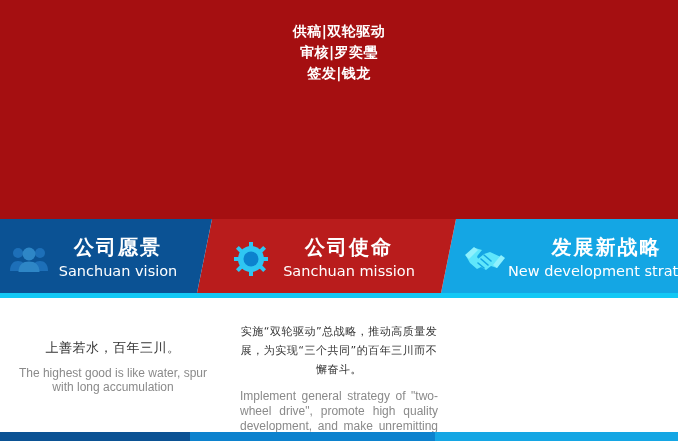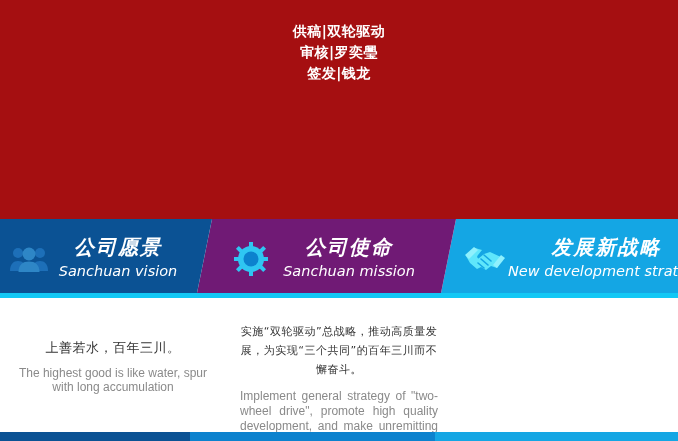--- a/index.html
+++ b/index.html
@@ -64,38 +64,37 @@
   .panel-1 {
     left: 0;
     width: 212px;
     background: #0B5294;
     clip-path: polygon(0 0, 212px 0, 196px 79px, 0 79px);
     z-index: 3;
   }
   .panel-2 {
     left: 196px;
     width: 260px;
-    background: #701a75;
+    background: #b91c1c;
     clip-path: polygon(16px 0, 260px 0, 244px 79px, 0 79px);
     z-index: 2;
   }
   .panel-3 {
     left: 440px;
     width: 238px;
     background: #14A6E4;
     clip-path: polygon(16px 0, 238px 0, 238px 79px, 0 79px);
     z-index: 1;
     align-items: center;
   }
   .panel-inner {
     display: flex;
     align-items: center;
     width: 100%;
     height: 79px;
-    font-style: italic;
   }
   .panel-icon {
     flex: 0 0 auto;
     display: flex;
     align-items: center;
     justify-content: center;
   }
   .panel-1 .panel-icon { margin-left: 8px; width: 42px; }
   .panel-2 .panel-icon { margin-left: 34px; width: 42px; }
   .panel-3 .panel-icon { margin-left: 22px; width: 46px; }

